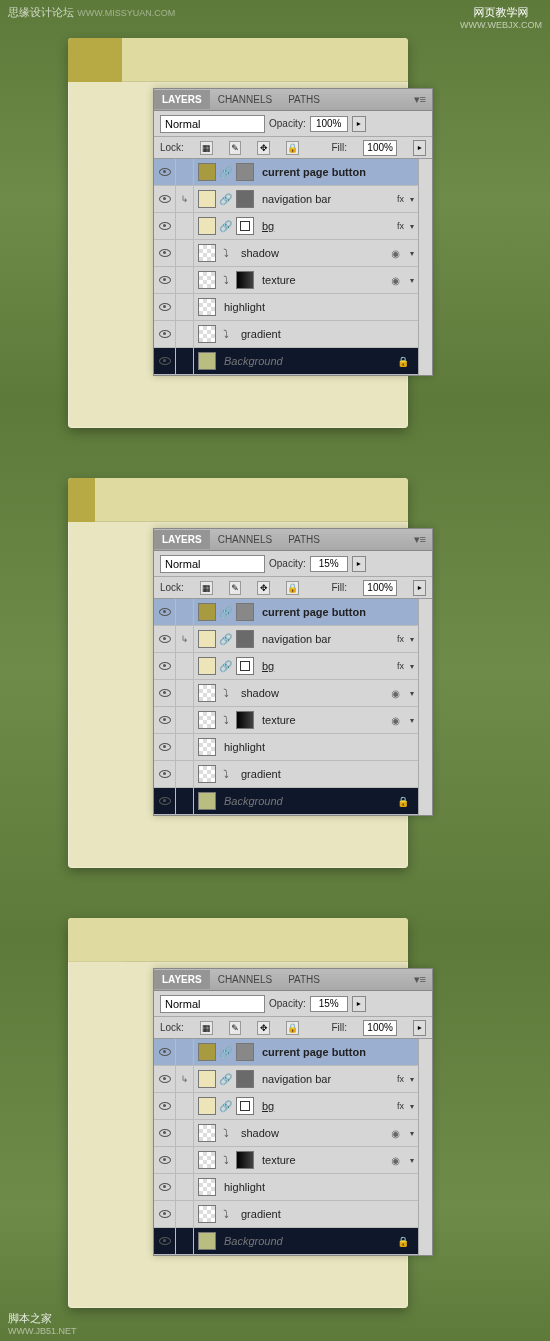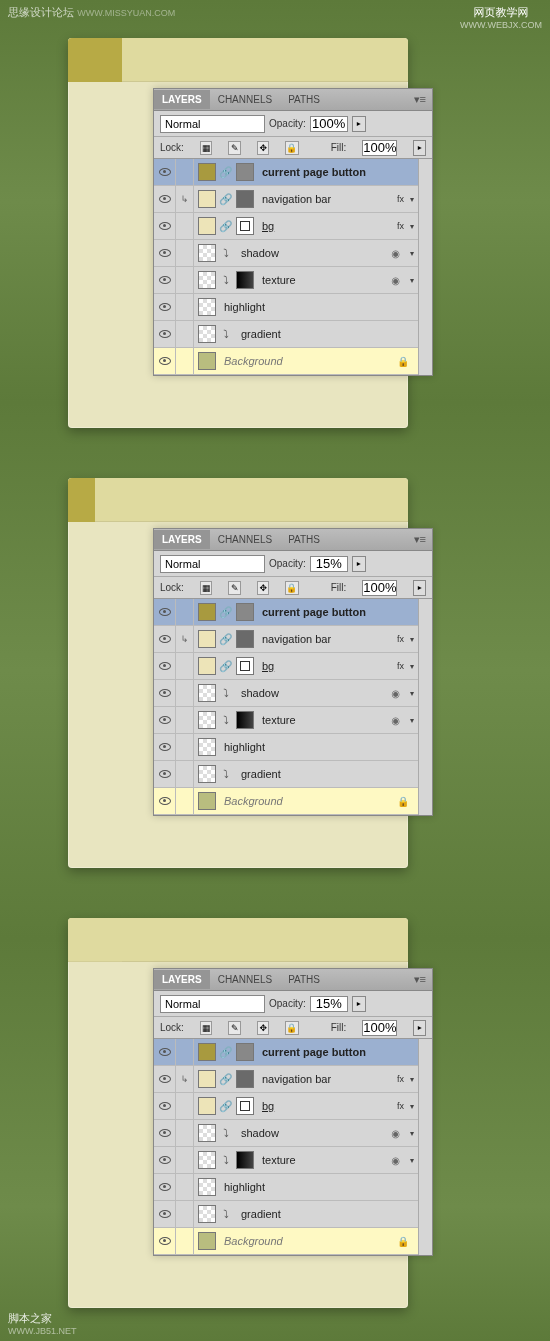--- a/index.html
+++ b/index.html
@@ -21,28 +21,28 @@
 .tab-full{background:#dfda9f;border-bottom:1px solid rgba(0,0,0,0.05)}
 .layers-panel{position:absolute;top:50px;left:85px;width:280px;background:#c8c8c8;border:1px solid #888;box-shadow:0 0 8px rgba(0,0,0,0.2)}
 .panel-tabs{height:22px;background:linear-gradient(#bcbcbc,#a8a8a8);display:flex;align-items:center;border-bottom:1px solid #888}
 .ptab{padding:4px 8px;color:#444;font-size:10px;cursor:pointer}
 .ptab.active{background:#959595;color:#fff;font-weight:bold}
 .ptab-menu{margin-left:auto;padding:4px 6px;color:#555}
 .ctrl-row{height:26px;background:#d6d6d6;display:flex;align-items:center;padding:0 6px;gap:4px;border-bottom:1px solid #aaa}
 .dropdown{height:18px;background:#fff;border:1px solid #888;padding:1px 4px;display:flex;align-items:center;justify-content:space-between}
 .dropdown.blend{width:105px}
 .label{color:#333;font-size:10px}
-.nbox{width:38px;height:16px;background:#fff;border:1px solid #888;text-align:center;line-height:14px;font-size:13px}
+.nbox{width:38px;height:16px;background:#fff;border:1px solid #888;text-align:center;line-height:14px;font-size:10px}
 .arrowbtn{width:14px;height:16px;background:#ddd;border:1px solid #888;display:flex;align-items:center;justify-content:center;font-size:8px}
 .lock-row{height:22px;background:#d6d6d6;display:flex;align-items:center;padding:0 6px;gap:16px;border-bottom:1px solid #999;font-size:10px}
 .lock-icon{width:14px;height:14px;border:1px solid #999;background:#e8e8e8;display:flex;align-items:center;justify-content:center;font-size:9px}
 .layer-list{background:#d6d6d6}
 .layer{height:27px;display:flex;align-items:center;border-bottom:1px solid #bbb;background:#d6d6d6}
 .layer.selected{background:#9bb0d0}
-.layer.bg{background:#fef9c3}
+.layer.bg{background:#0f172a}
 .vis{width:22px;height:100%;border-right:1px solid #bbb;display:flex;align-items:center;justify-content:center}
 .eye{width:12px;height:8px;border:1px solid #555;border-radius:50%;position:relative}
 .eye::after{content:"";width:3px;height:3px;background:#555;border-radius:50%;position:absolute;top:1px;left:3px}
 .link-col{width:18px;height:100%;border-right:1px solid #bbb;display:flex;align-items:center;justify-content:center;font-size:9px;color:#666}
 .thumbs{display:flex;align-items:center;gap:3px;padding:0 4px}
 .thumb{width:18px;height:18px;border:1px solid #777;background:#fff}
 .t-olive{background:#a89a3f}
 .t-gray{background:#888}
 .t-cream{background:#ede4b8}
 .t-darkgray{background:#6a6a6a}

